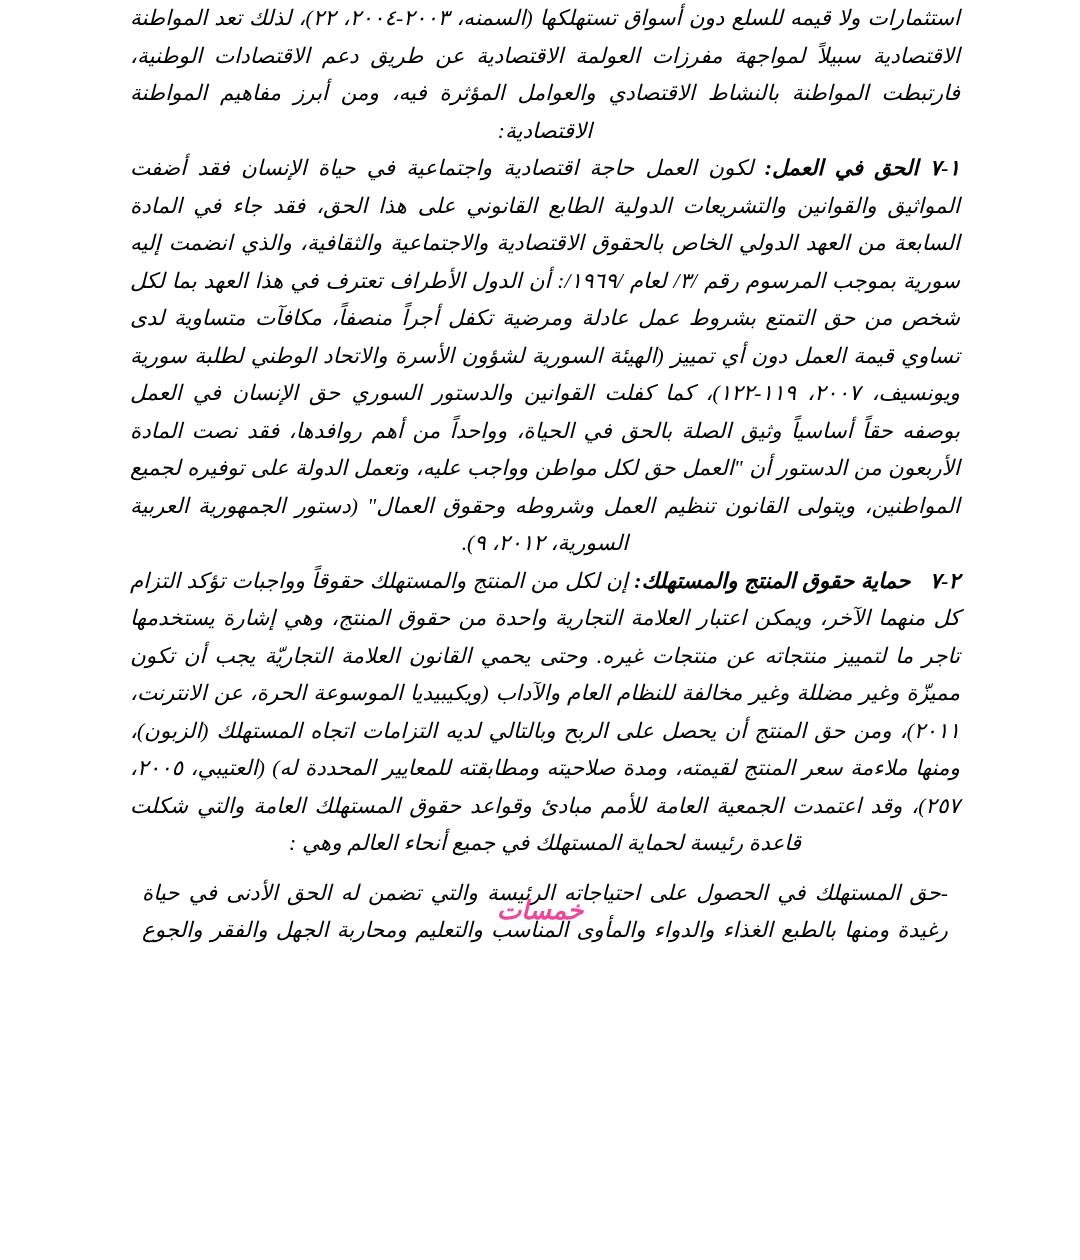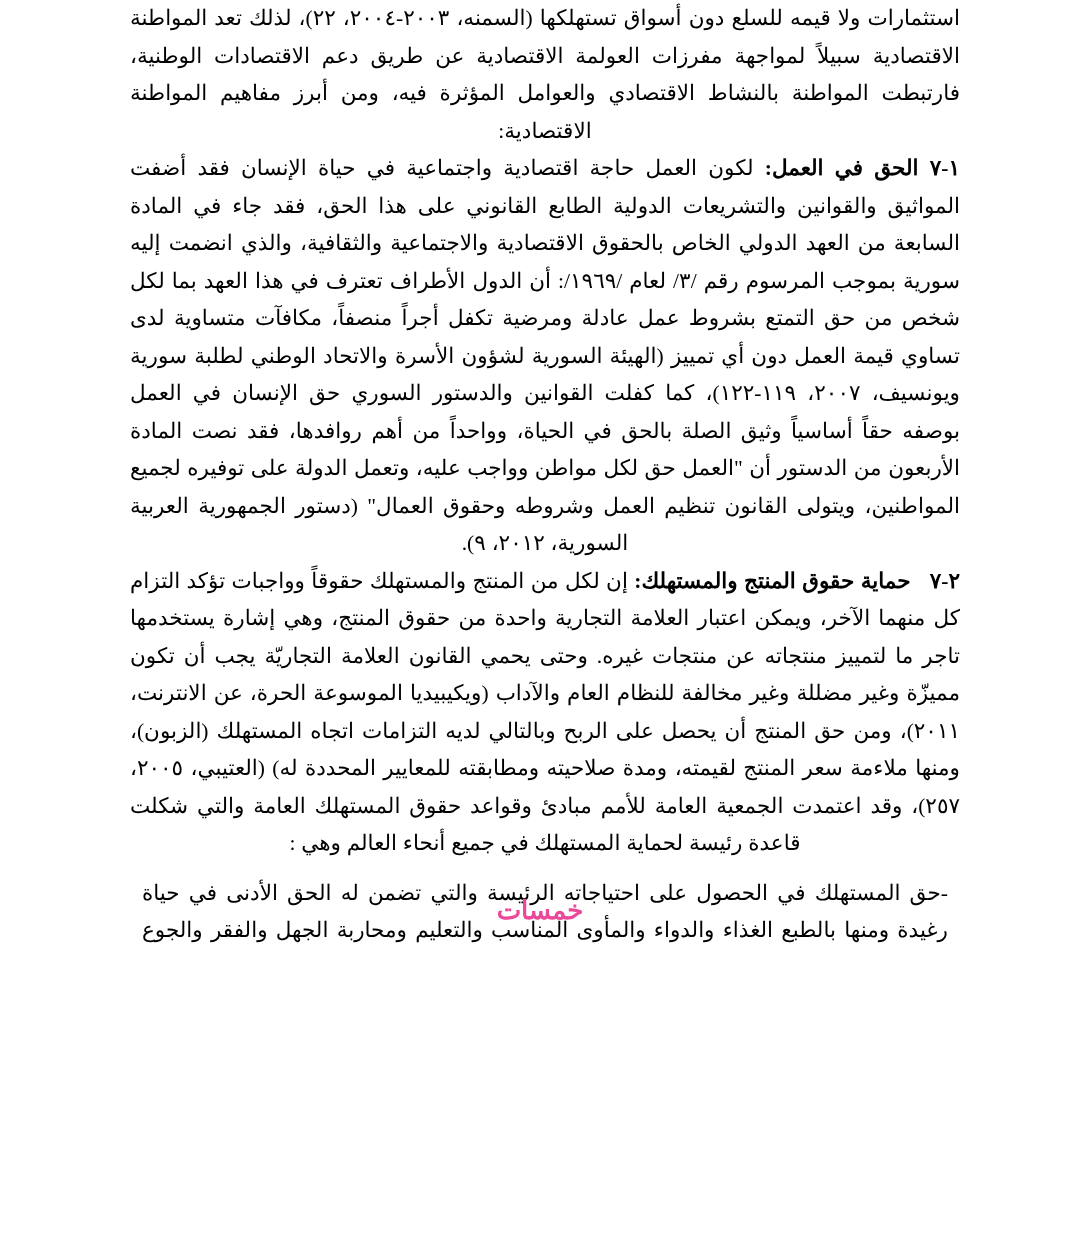--- a/index.html
+++ b/index.html
@@ -8,20 +8,21 @@
     background: #ffffff;
   }
   .page {
     position: relative;
     width: 1080px;
     height: 944px;
     background: #ffffff;
     overflow: hidden;
     font-family: "Liberation Serif", "DejaVu Serif", serif;
     color: #000000;
+    font-style: italic;
   }
   .content {
     position: absolute;
     top: 0px;
     right: 120px;
     left: 130px;
     direction: rtl;
     text-align: justify;
     text-align-last: center;
   }

